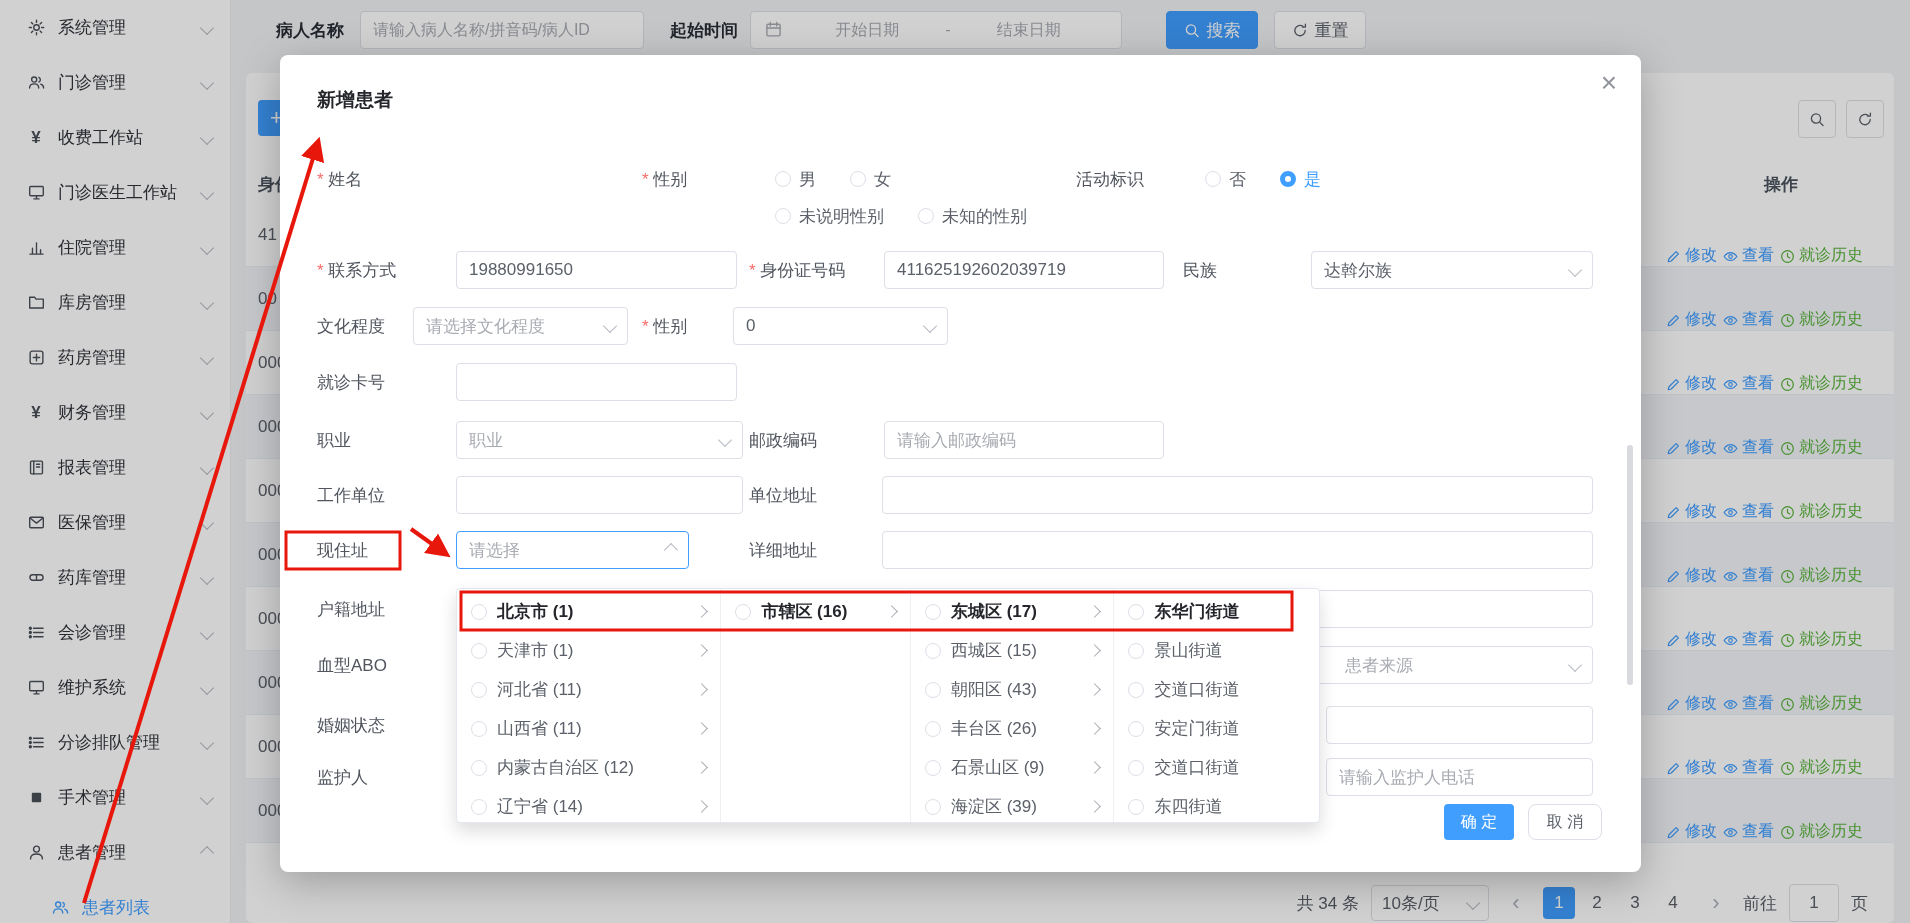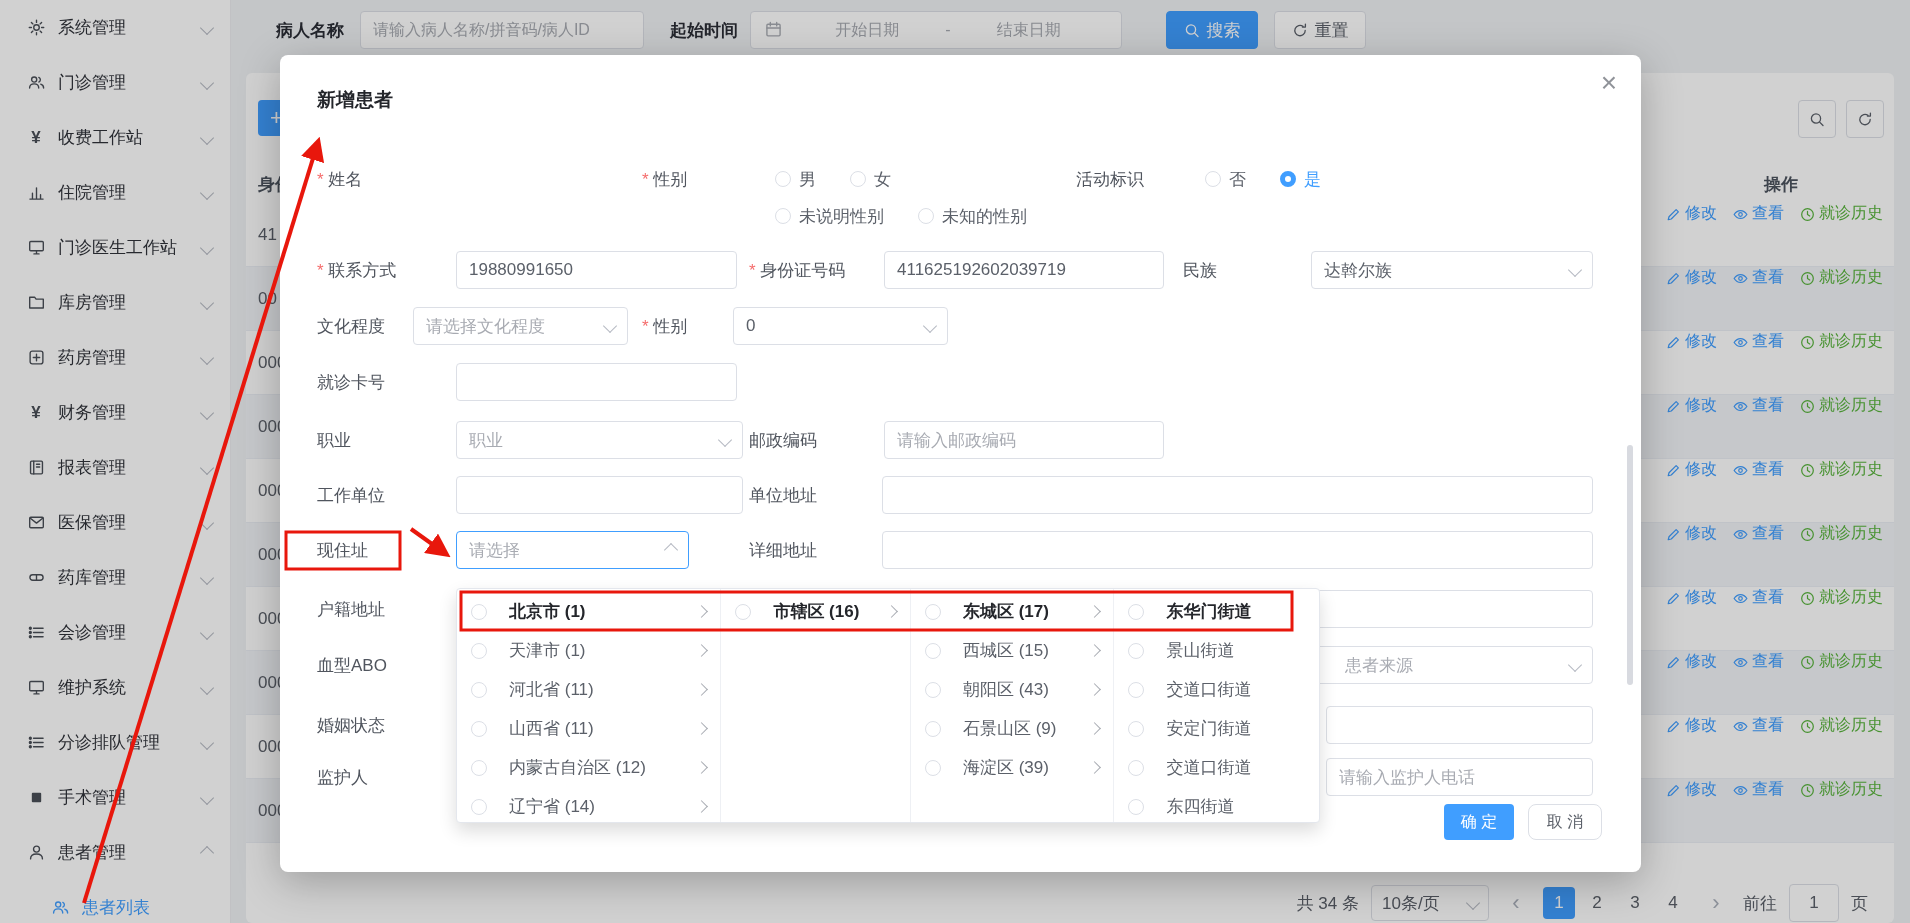--- a/index.html
+++ b/index.html
@@ -34,21 +34,21 @@
   .card{position:absolute;left:246px;top:73px;width:1648px;height:850px;background:#fff;border-radius:6px;z-index:1}
   .add-sliver{position:absolute;left:12px;top:27px;width:46px;height:36px;background:#409eff;color:#fff;border-radius:4px;display:flex;align-items:center;padding-left:12px;font-size:22px}
   .tool-ic{position:absolute;top:27px;width:36px;height:36px;border:1px solid #dcdfe6;border-radius:4px;display:flex;align-items:center;justify-content:center;color:#5b6069;cursor:pointer;background:#fff}
   .thead{position:absolute;left:0;top:92px;width:100%;height:38px;border-bottom:1px solid #ebeef5;font-weight:700;color:#4c535e}
   .th-left{position:absolute;left:12px;top:8px}
   .th-right{position:absolute;left:1455px;top:8px;width:160px;text-align:center}
   .trows{position:absolute;left:0;top:130px;width:100%}
   .trow{position:relative;height:63px;border-bottom:1px solid #ebeef5;background:#fff}
   .trow.stripe{background:#f2f4f8}
   .tcell-left{position:absolute;left:12px;top:0;line-height:63px;color:#5b6069;white-space:nowrap}
-  .tactions{position:absolute;left:1420px;top:0;height:63px;display:flex;align-items:flex-start;gap:16px;white-space:nowrap}
+  .tactions{position:absolute;left:1420px;top:0;height:63px;display:flex;align-items:flex-end;gap:6px;white-space:nowrap}
   .lnk{display:flex;align-items:center;gap:4px;cursor:pointer;font-size:16px;text-decoration:none}
   .lnk .bic{width:15px;height:15px}
   .lnk.blue{color:#409eff}
   .lnk.green{color:#58b33c}
   
   .pagination{position:absolute;right:26px;top:810px;height:40px;display:flex;align-items:center;gap:12px;color:#5b6069}
   .pg-size{width:118px;height:36px;border:1px solid #dcdfe6;border-radius:4px;display:flex;align-items:center;justify-content:space-between;padding:0 10px;box-sizing:border-box;background:#fff;cursor:pointer}
   .pg-btn{width:30px;height:32px;display:flex;align-items:center;justify-content:center;color:#aab0bb;font-size:22px;cursor:pointer}
   .pg-pages{display:flex;gap:6px}
   .pg-num{min-width:32px;height:32px;border-radius:4px;display:flex;align-items:center;justify-content:center;cursor:pointer;color:#5b6069}
@@ -69,21 +69,21 @@
   .rc{width:16px;height:16px;border:1px solid #dcdfe6;border-radius:50%;background:#fff;box-sizing:border-box;flex:none}
   .radio.sel .rc{border:5px solid #409eff}
   .radio.sel span:last-child{color:#409eff}
   .m-scroll{position:absolute;left:1347px;top:390px;width:6px;height:240px;background:#d8dae0;border-radius:3px}
   .btn-confirm{position:absolute;left:1164px;top:749px;width:70px;height:36px;background:#409eff;color:#fff;border:none;border-radius:4px;font-size:16px;cursor:pointer;font-family:inherit}
   .btn-cancel{position:absolute;left:1248px;top:749px;width:74px;height:36px;background:#fff;color:#5b6069;border:1px solid #dcdfe6;border-radius:8px;font-size:16px;cursor:pointer;font-family:inherit}
   
   .cascader{position:absolute;left:176px;top:533px;width:864px;height:235px;background:#fff;border:1px solid #e4e7ed;border-radius:4px;box-shadow:0 8px 18px rgba(0,0,0,.14);display:flex;z-index:30;box-sizing:border-box}
   .ccol{padding-top:3px;border-right:1px solid #eef0f4;box-sizing:border-box;overflow:hidden}
   .ccol:last-child{border-right:none}
-  .citem{height:39px;display:flex;align-items:center;padding:0 14px;gap:22px;color:#5b6069;cursor:pointer}
+  .citem{height:39px;display:flex;align-items:center;padding:0 14px;gap:10px;color:#5b6069;cursor:pointer}
   .clab{flex:1;white-space:nowrap;overflow:hidden}
   .clab.act{color:#24262b;font-weight:700}
   .crad{width:16px;height:16px;border:1px solid #dcdfe6;border-radius:50%;box-sizing:border-box;flex:none}
   .cchev{width:8px;height:8px;border-right:1.6px solid #a8abb2;border-top:1.6px solid #a8abb2;transform:rotate(45deg);flex:none}
   
   .annot{position:absolute;left:0;top:0;z-index:100;pointer-events:none}
 </style>
 </head>
 <body>
 
@@ -115,34 +115,34 @@
         <div class="menu-item">
           <span class="mi-icon">
             <span class="yen">¥</span>
           </span>
           <span class="mi-label">收费工作站</span>
           <span class="cv d"></span>
         </div>
         <div class="menu-item">
           <span class="mi-icon">
             <svg width="17" height="17" viewBox="0 0 16 16" fill="none" stroke="currentColor" stroke-width="1.3" stroke-linecap="round" stroke-linejoin="round">
-              <path d="M1.8 14.2h12.4M4.2 14V8.6M8 14V3.6M11.8 14V10"></path>
-            </svg>
-          </span>
-          <span class="mi-label">住院管理</span>
-          <span class="cv d"></span>
-        </div>
-        <div class="menu-item">
-          <span class="mi-icon">
-            <svg width="17" height="17" viewBox="0 0 16 16" fill="none" stroke="currentColor" stroke-width="1.3" stroke-linecap="round" stroke-linejoin="round">
               <rect x="1.6" y="2.4" width="12.8" height="8.6" rx="1"></rect>
               <path d="M5.6 14h4.8M8 11v3"></path>
             </svg>
           </span>
           <span class="mi-label">门诊医生工作站</span>
+          <span class="cv d"></span>
+        </div>
+        <div class="menu-item">
+          <span class="mi-icon">
+            <svg width="17" height="17" viewBox="0 0 16 16" fill="none" stroke="currentColor" stroke-width="1.3" stroke-linecap="round" stroke-linejoin="round">
+              <path d="M1.8 14.2h12.4M4.2 14V8.6M8 14V3.6M11.8 14V10"></path>
+            </svg>
+          </span>
+          <span class="mi-label">住院管理</span>
           <span class="cv d"></span>
         </div>
         <div class="menu-item">
           <span class="mi-icon">
             <svg width="17" height="17" viewBox="0 0 16 16" fill="none" stroke="currentColor" stroke-width="1.3" stroke-linecap="round" stroke-linejoin="round">
               <path d="M1.6 3h4.6l1.4 1.8h6.8v8.4H1.6z"></path>
             </svg>
           </span>
           <span class="mi-label">库房管理</span>
           <span class="cv d"></span>
@@ -809,20 +809,25 @@
             <span class="clab">西城区 (15)</span>
             <span class="cchev"></span>
           </div>
           <div class="citem">
             <span class="crad"></span>
             <span class="clab">朝阳区 (43)</span>
             <span class="cchev"></span>
           </div>
           <div class="citem">
             <span class="crad"></span>
+            <span class="clab">丰台区 (26)</span>
+            <span class="cchev"></span>
+          </div>
+          <div class="citem">
+            <span class="crad"></span>
             <span class="clab">石景山区 (9)</span>
             <span class="cchev"></span>
           </div>
           <div class="citem">
             <span class="crad"></span>
             <span class="clab">海淀区 (39)</span>
             <span class="cchev"></span>
           </div>
         </div>
       <div class="ccol" style="width:205px" id="casc-col-4">

